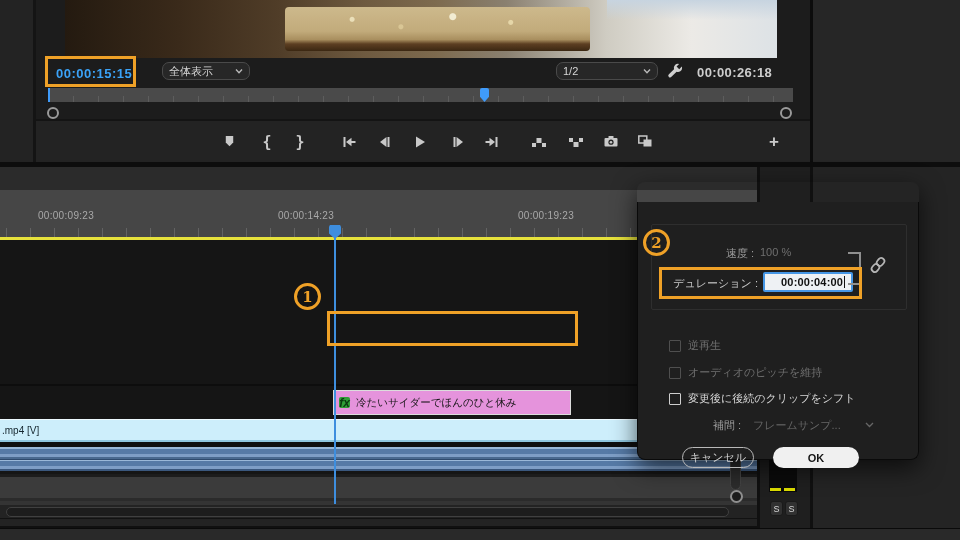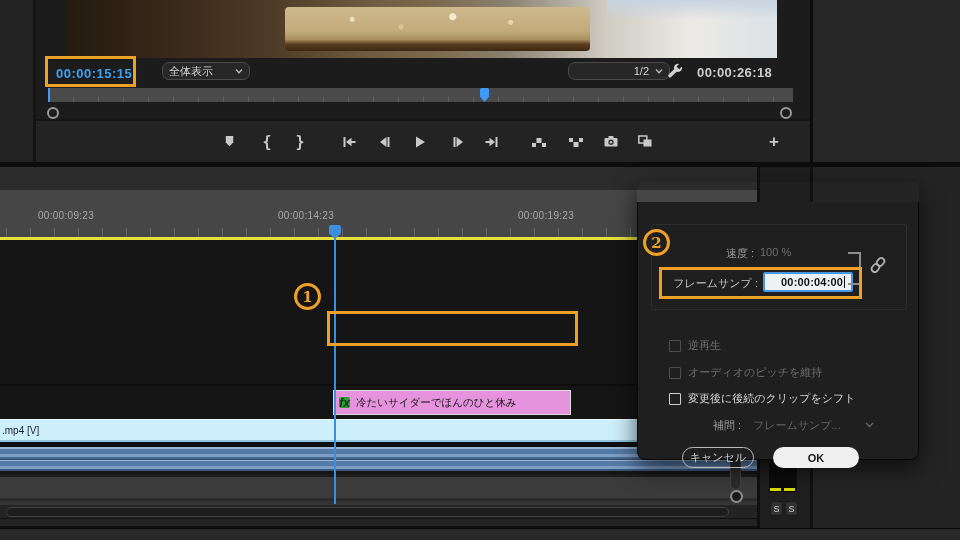--- a/index.html
+++ b/index.html
@@ -30,21 +30,21 @@
     background-image:
       radial-gradient(circle at 22% 28%, #eadfb9 0 2px, rgba(0,0,0,0) 3px),
       radial-gradient(circle at 55% 22%, #f2ecd2 0 3px, rgba(0,0,0,0) 4px),
       radial-gradient(circle at 74% 35%, #e5d6a8 0 2px, rgba(0,0,0,0) 3px),
       radial-gradient(circle at 38% 45%, #d9c695 0 2px, rgba(0,0,0,0) 3px),
       linear-gradient(180deg,#cdb98c 0%,#c2ab7b 55%,#a98f5f 74%,#5d3f22 84%,#3b2712 100%); }
   .tc-current{ left:20px; top:66px; font-size:13px; font-weight:bold; letter-spacing:.5px; color:#3ba3f8; }
   .dropdown{ height:18px; border:1px solid #4a4a4a; border-radius:7px; background:#272727;
     color:#d5d5d5; font-size:11px; display:flex; align-items:center; padding:0 6px; gap:6px; }
   .dd-fit{ left:126px; top:62px; width:88px; }
-  .dd-res{ left:532px; top:62px; width:102px;text-align:right; }
+  .dd-res{ left:520px; top:62px; width:102px; }
   .dd-label{ flex:1; }
   .wrench{ left:631px; top:63px; }
   .tc-total{ left:661px; top:65px; font-size:13px; font-weight:bold; letter-spacing:.4px; color:#cdcdcd; }
 
   .scrubber{ left:12px; top:88px; width:745px; height:14px; background:#4a4a4a; }
   .scrub-ticks{ position:absolute; left:0; bottom:0; width:100%; height:6px;
     background:repeating-linear-gradient(90deg,#5d5d5d 0 1px,rgba(0,0,0,0) 1px 25px); }
   .scrub-in{ position:absolute; left:0; top:0; width:2px; height:14px; background:#3f9bfa; }
   .scrub-ph{ position:absolute; left:432px; top:0; width:9px; height:14px; background:#3f9bfa; border-radius:2px 2px 0 0;
     clip-path:polygon(0 0,100% 0,100% 62%,50% 100%,0 62%); }
@@ -314,21 +314,21 @@
   <div class="abs panel-bot-right"></div>
   <div class="abs bottom-strip"></div>
 
   <div class="abs dialog">
     <div class="dlg-body">
       <div class="groupbox"></div>
 
       <span class="dlg-label" style="left:3px; top:44px; width:113px;">速度 :</span>
       <span class="dlg-label dlg-dim" style="left:122px; top:44px; width:60px; text-align:left;">100 %</span>
 
-      <span class="dlg-label" style="left:3px; top:74px; width:117px; color:#c9c9c9;">フレームサンプ :</span>
+      <span class="dlg-label" style="left:3px; top:74px; width:117px; color:#c9c9c9;">デュレーション :</span>
       <div class="dur-input">
         <span>00:00:04:00</span>
         <span class="caret"></span>
       </div>
 
       <div class="bracket-v"></div>
       <div class="bracket-t" style="top:50px"></div>
       <div class="bracket-t" style="top:81px"></div>
       <div style="position:absolute; left:231px; top:54px;">
         <svg width="18" height="18" viewBox="0 0 16 16">

